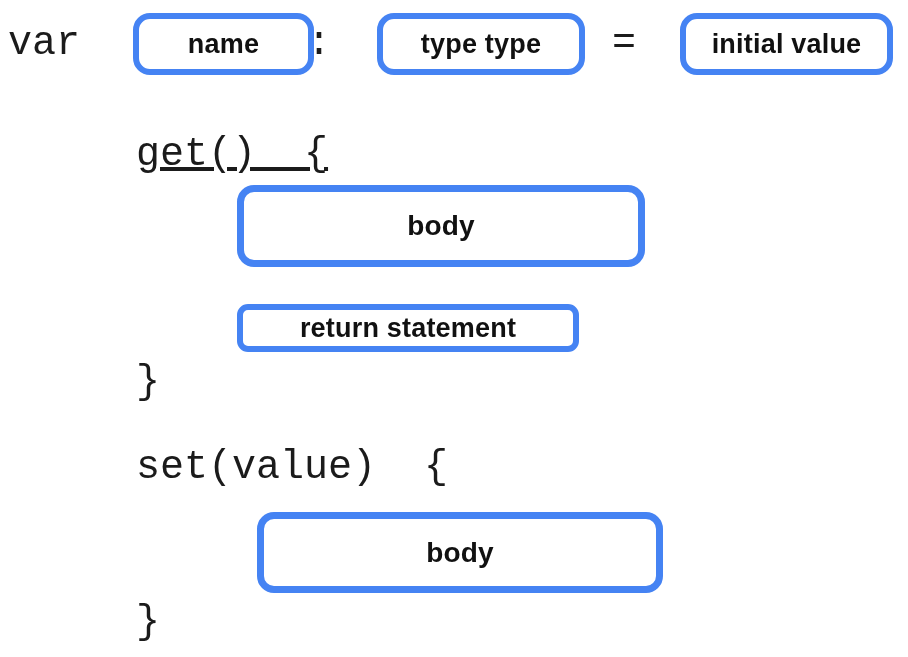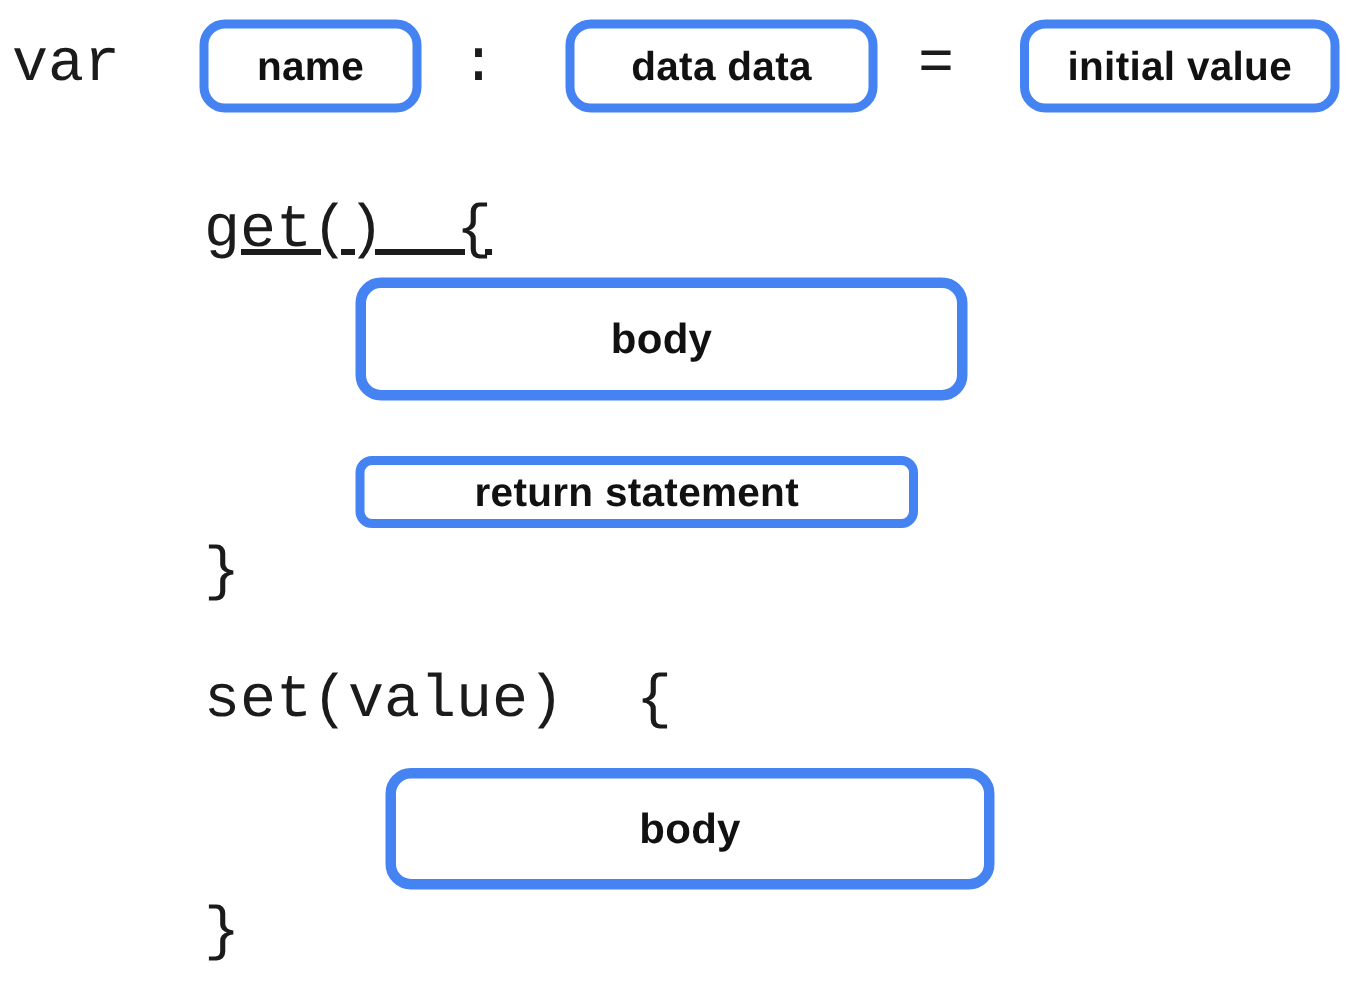--- a/index.html
+++ b/index.html
@@ -28,50 +28,50 @@
     border-radius: 17px;
     display: flex;
     align-items: center;
     justify-content: center;
     color: #111111;
     font-weight: 700;
     letter-spacing: 0.2px;
   }
   
   .kw-var      { left: 8px;   top: 13px; height: 62px; line-height: 62px; }
-  .box-name    { left: 133px; top: 13px; width: 148px; height: 62px; font-size: 27px; }
+  .box-name    { left: 133px; top: 13px; width: 181px; height: 62px; font-size: 27px; }
   .colon       { left: 307px; top: 13px; height: 62px; line-height: 62px; }
   .box-type    { left: 377px; top: 13px; width: 208px; height: 62px; font-size: 27px; }
   .equals      { left: 612px; top: 13px; height: 62px; line-height: 62px; }
   .box-init    { left: 680px; top: 13px; width: 213px; height: 62px; font-size: 27px; }
   
   .get-header  { left: 136px; top: 129px; height: 52px; line-height: 52px; text-decoration: underline; }
   .get-body    { left: 237px; top: 185px; width: 408px; height: 82px; border-width: 7px; font-size: 28px; }
-  .return-box  { left: 237px; top: 304px; width: 375px; height: 48px; border-radius: 11px; font-size: 27px; }
+  .return-box  { left: 237px; top: 304px; width: 342px; height: 48px; border-radius: 11px; font-size: 27px; }
   .get-close   { left: 136px; top: 357px; height: 52px; line-height: 52px; }
   
   .set-header  { left: 136px; top: 442px; height: 52px; line-height: 52px; font-family: Liberation Mono, monospace; }
   .set-body    { left: 257px; top: 512px; width: 406px; height: 81px; border-width: 7px; font-size: 28px; }
   .set-close   { left: 136px; top: 597px; height: 52px; line-height: 52px; }
 </style>
 </head>
 <body>
 
 <div class="canvas">
 
   <span class="code kw-var">var</span>
 
   <div class="pill box-name">
     <span>name</span>
   </div>
 
   <span class="code colon">:</span>
 
   <div class="pill box-type">
-    <span>data data</span>
+    <span>type type</span>
   </div>
 
   <span class="code equals">=</span>
 
   <div class="pill box-init">
     <span>initial value</span>
   </div>
 
   <span class="code get-header">get()  {</span>
 

